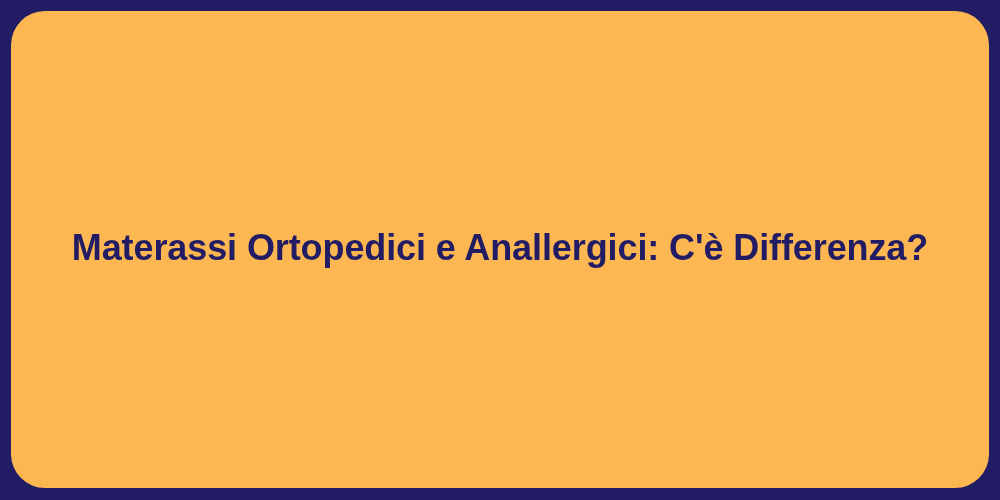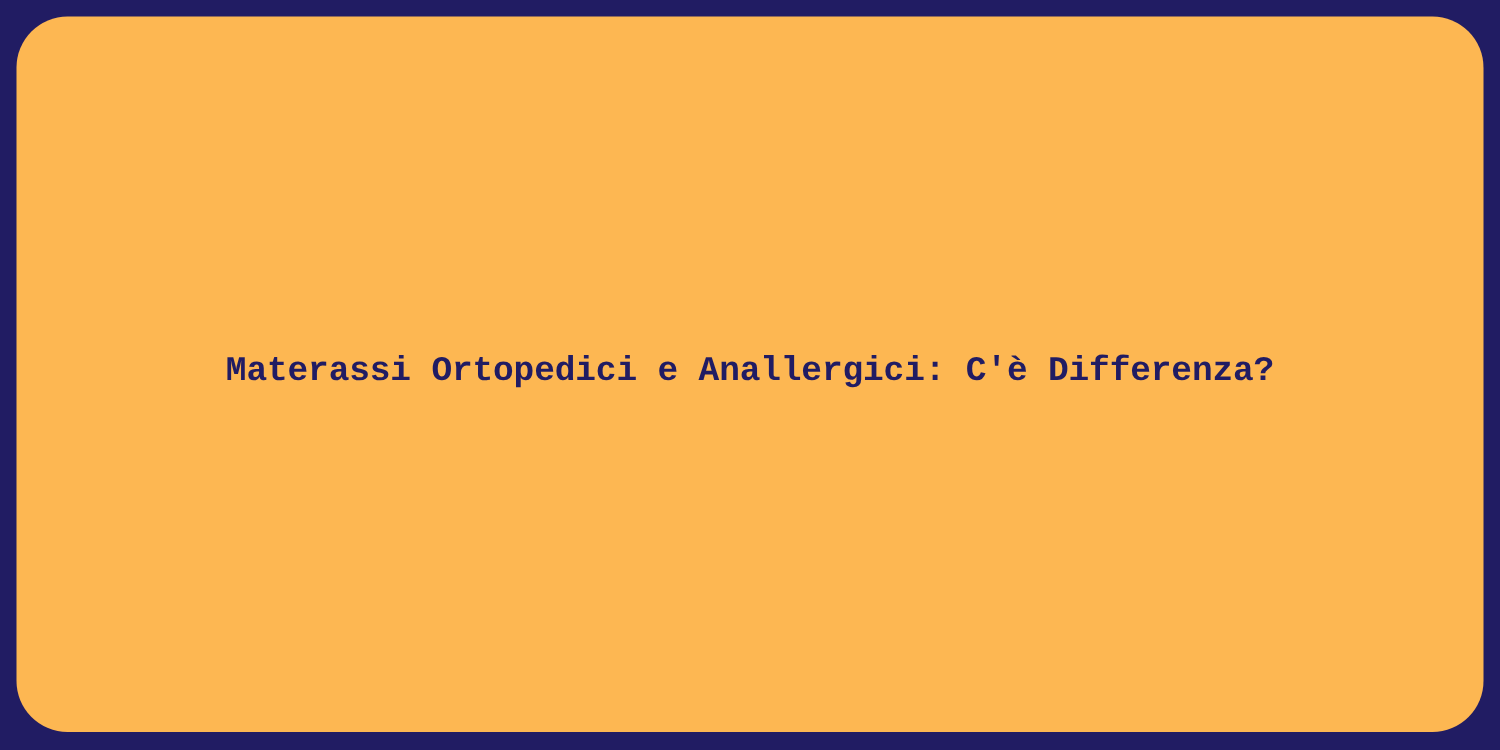--- a/index.html
+++ b/index.html
@@ -45,22 +45,22 @@
     width: 100%;
     text-align: center;
     transform: translateY(-2px);
   }
 
   #banner-title {
     display: block;
     margin: 0;
     padding: 0 24px;
     color: #211c63;
-    font-family: Liberation Mono, monospace;
-    font-size: 23px;
+    font-family: Liberation Sans, sans-serif;
+    font-size: 36px;
     font-weight: 700;
     line-height: 1.25;
     letter-spacing: -0.1px;
     white-space: nowrap;
     -webkit-font-smoothing: antialiased;
   }
 </style>
 </head>
 <body>
 

